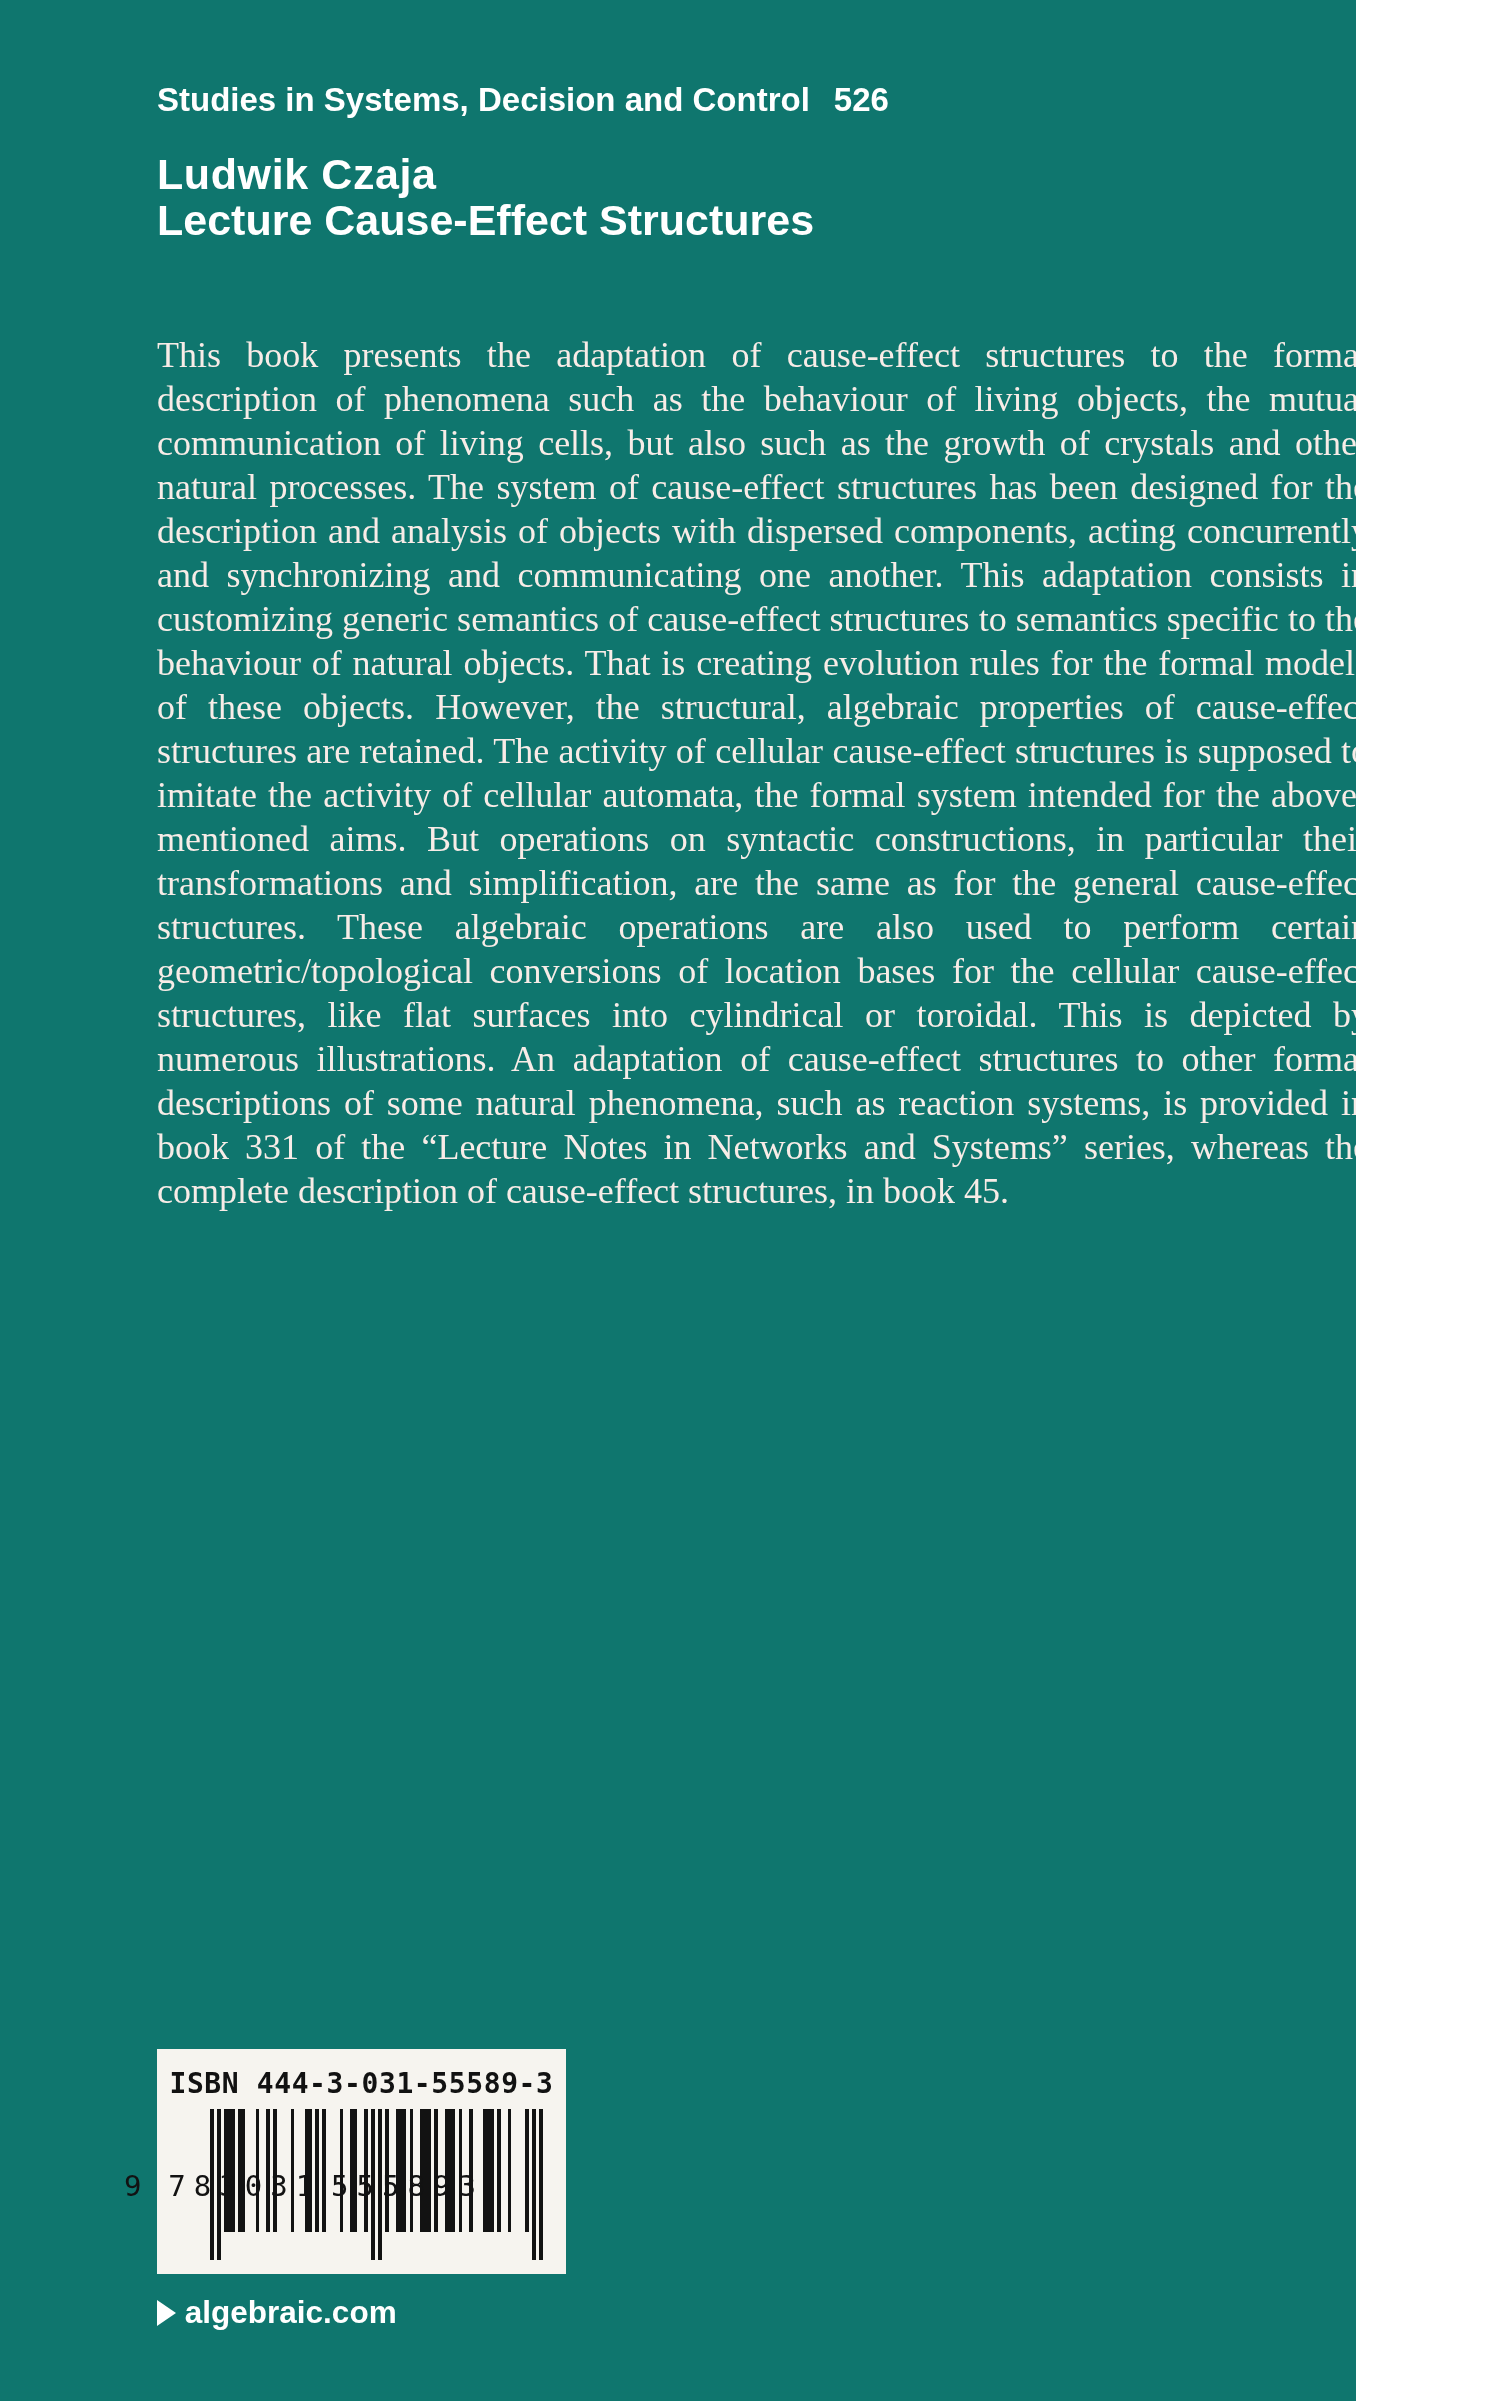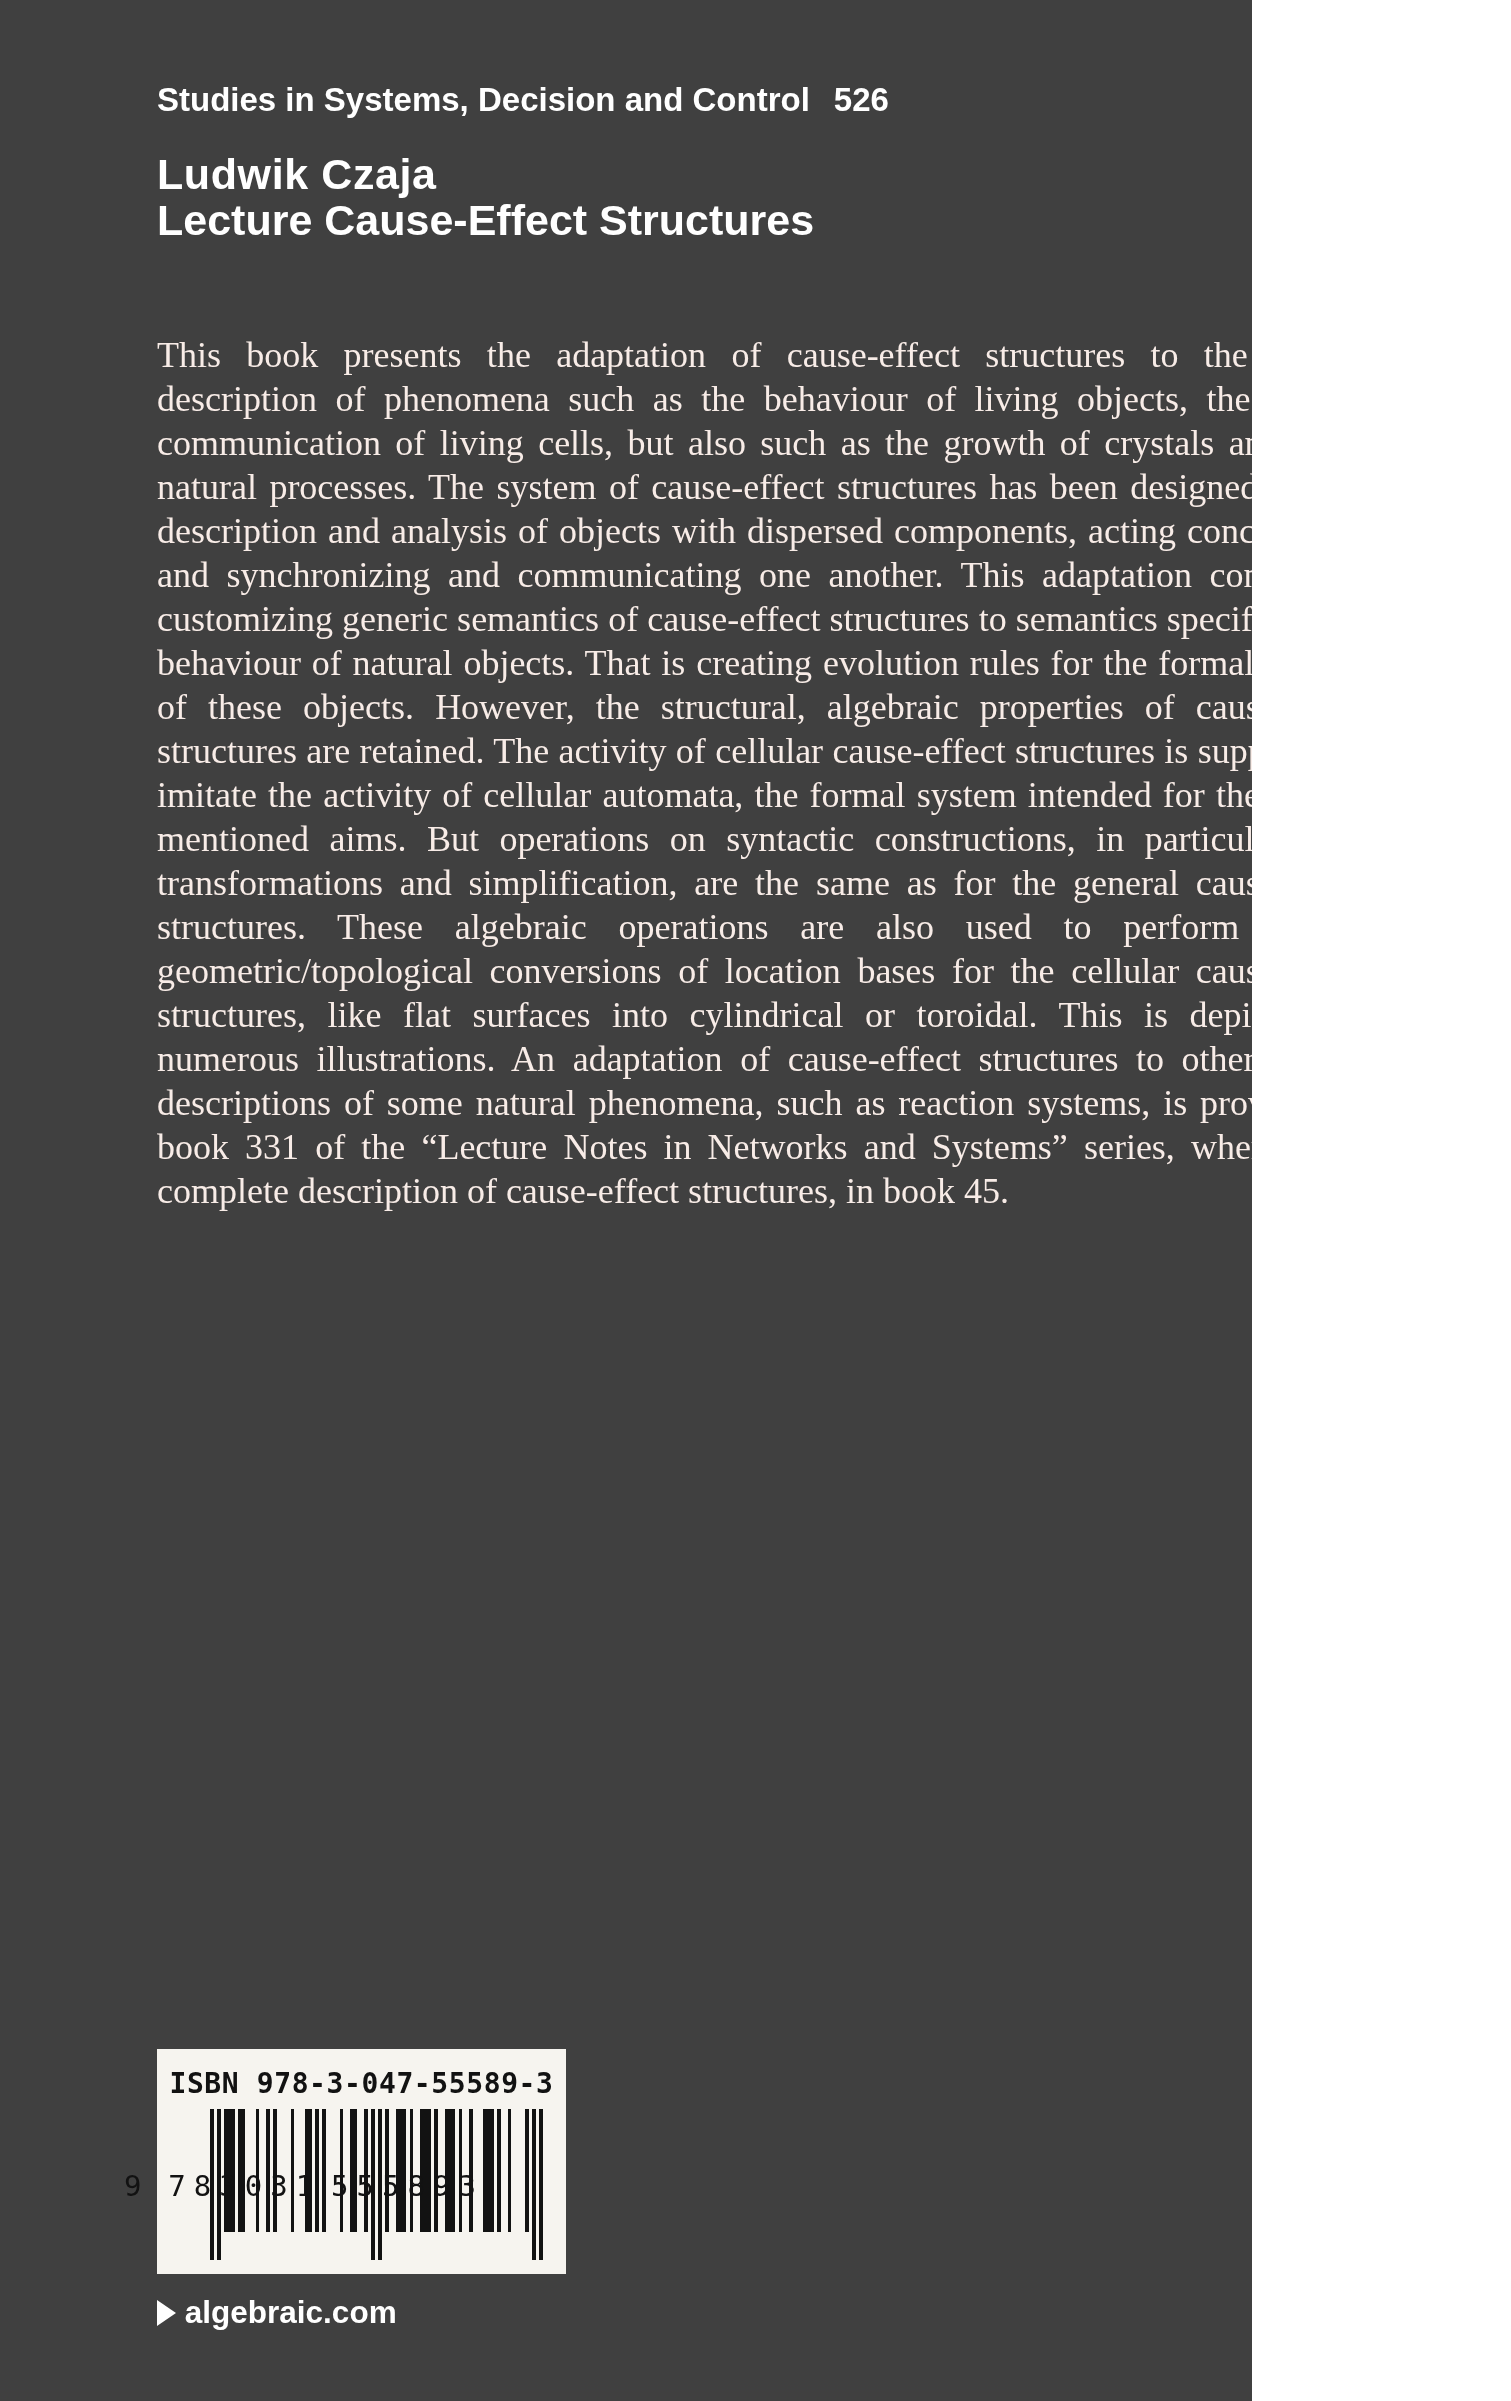--- a/index.html
+++ b/index.html
@@ -3,22 +3,22 @@
 <meta charset="utf-8">
 <style>
   html, body { margin: 0; padding: 0; }
   body {
     width: 1512px; height: 2401px;
     font-family: "Liberation Sans", sans-serif;
     -webkit-font-smoothing: antialiased;
   }
   .cover {
     position: relative;
-    width: 1252px; height: 2401px;
-    background: #404040;
+    width: 1356px; height: 2401px;
+    background: #0f766e;
     overflow: hidden;
   }
   
   .series-line {
     position: absolute; left: 157px; top: 81px;
     color: #ffffff; font-weight: 700; font-size: 33px;
     letter-spacing: 0px; white-space: nowrap;
   }
   .series-volume { margin-left: 24px; }
   .author-name {
@@ -101,21 +101,21 @@
     <span>Studies in Systems, Decision and Control</span><span class="series-volume">526</span>
   </div>
 
   <div class="author-name">Ludwik Czaja</div>
 
   <h1 class="book-title">Lecture Cause-Effect Structures</h1>
 
   <p class="synopsis">This book presents the adaptation of cause-effect structures to the formal description of phenomena such as the behaviour of living objects, the mutual communication of living cells, but also such as the growth of crystals and other natural processes. The system of cause-effect structures has been designed for the description and analysis of objects with dispersed components, acting concurrently and synchronizing and communicating one another. This adaptation consists in customizing generic semantics of cause-effect structures to semantics specific to the behaviour of natural objects. That is creating evolution rules for the formal models of these objects. However, the structural, algebraic properties of cause-effect structures are retained. The activity of cellular cause-effect structures is supposed to imitate the activity of cellular automata, the formal system intended for the above-mentioned aims. But operations on syntactic constructions, in particular their transformations and simplification, are the same as for the general cause-effect structures. These algebraic operations are also used to perform certain geometric/topological conversions of location bases for the cellular cause-effect structures, like flat surfaces into cylindrical or toroidal. This is depicted by numerous illustrations. An adaptation of cause-effect structures to other formal descriptions of some natural phenomena, such as reaction systems, is provided in book 331 of the “Lecture Notes in Networks and Systems” series, whereas the complete description of cause-effect structures, in book 45.</p>
 
   <div class="isbn-panel">
-    <div class="isbn-label">ISBN 978-3-047-55589-3</div>
+    <div class="isbn-label">ISBN 444-3-031-55589-3</div>
     <div class="barcode" id="barcode">
         <div class="module guard on"></div>
         <div class="module guard"></div>
         <div class="module guard on"></div>
         <div class="module"></div>
         <div class="module on"></div>
         <div class="module on"></div>
         <div class="module on"></div>
         <div class="module"></div>
         <div class="module on"></div>

